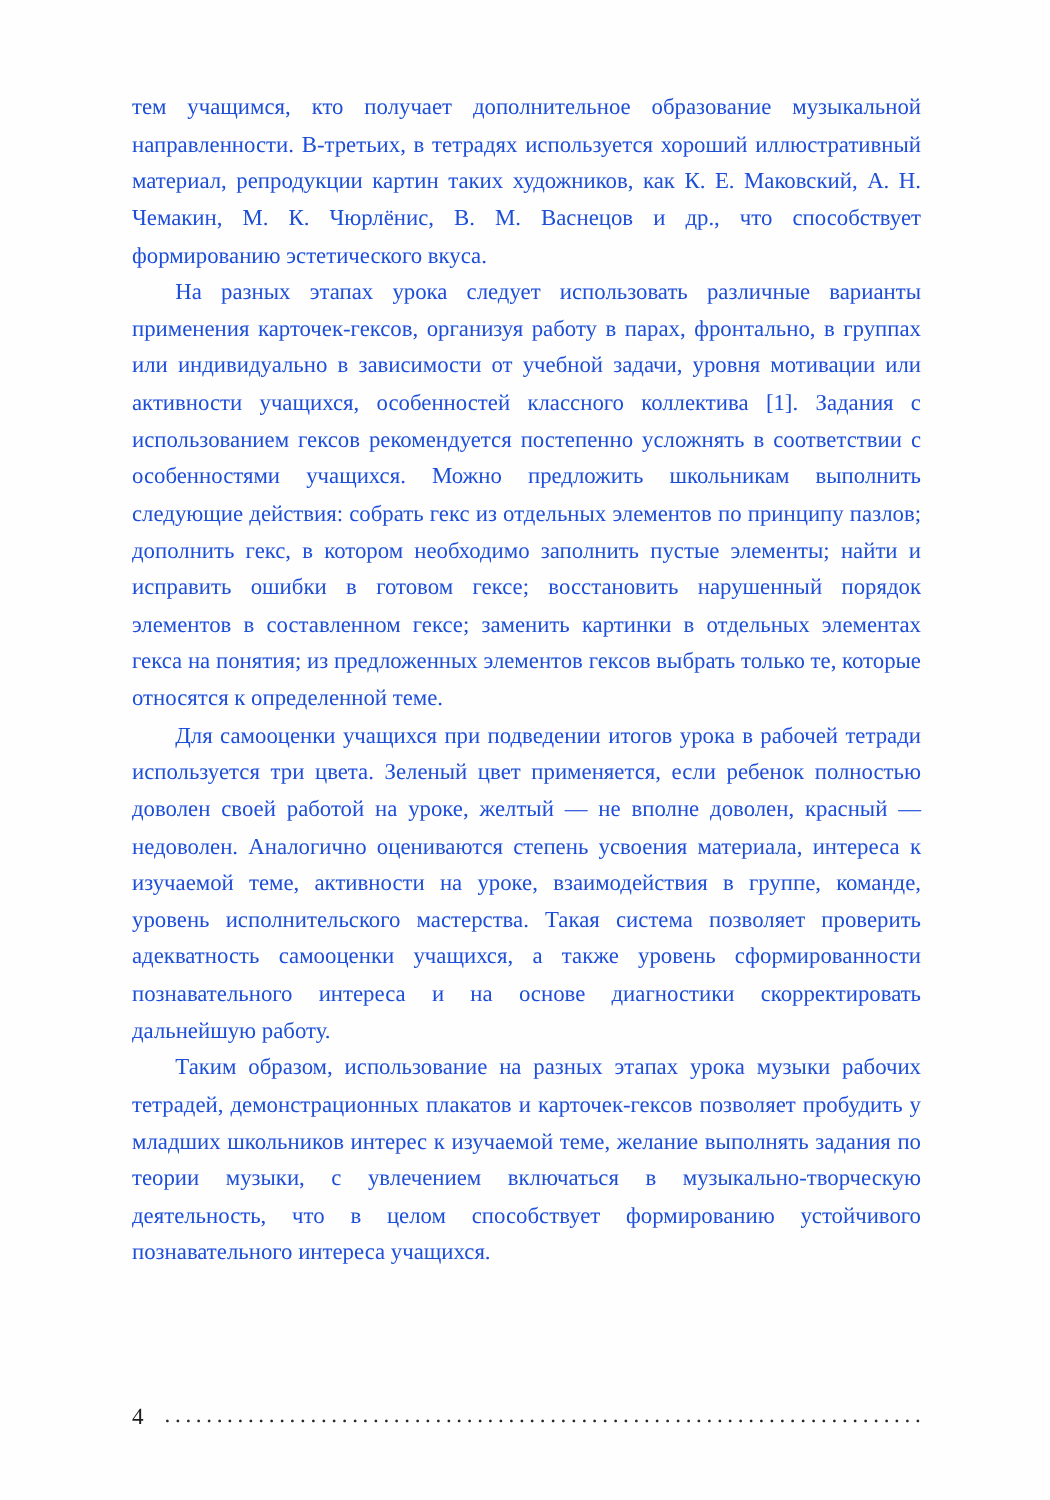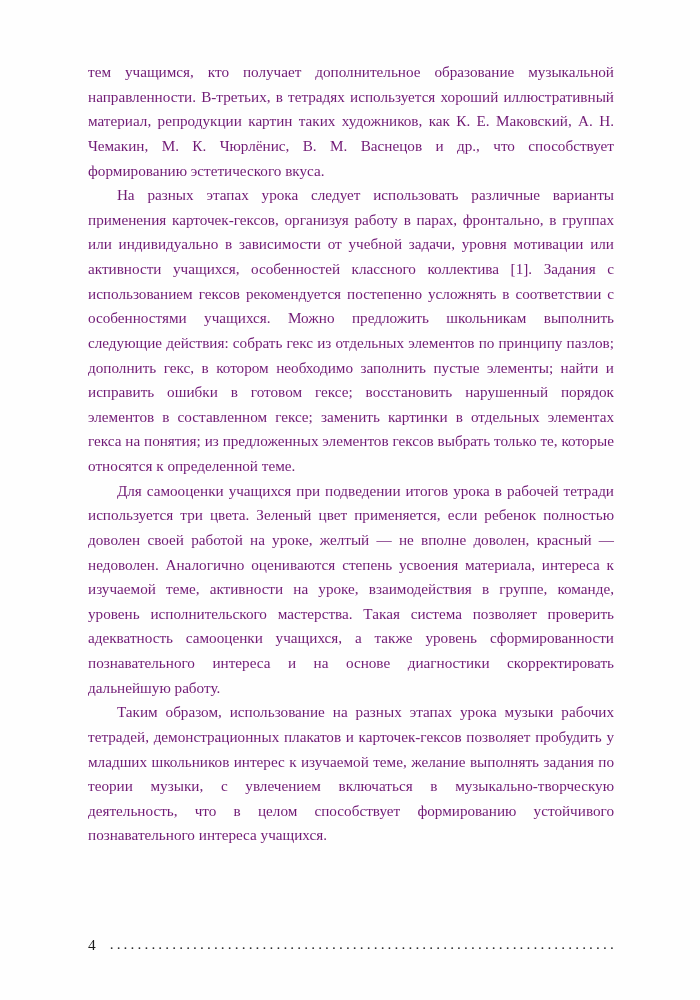--- a/index.html
+++ b/index.html
@@ -21,21 +21,21 @@
     box-sizing: border-box;
     padding: 60px 86px 0 88px;
     background: #fefefe;
   }
   .body-text {
     font-size: 15.2px;
     line-height: 1.62;
     text-align: justify;
     text-justify: inter-word;
     hyphens: manual;
-    color: #701a75;
+    color: #1d4ed8;
   }
   .body-text p {
     margin: 0;
     text-indent: 1.9em;
   }
   .body-text p.no-indent {
     text-indent: 0;
   }
   .footer {
     position: absolute;

